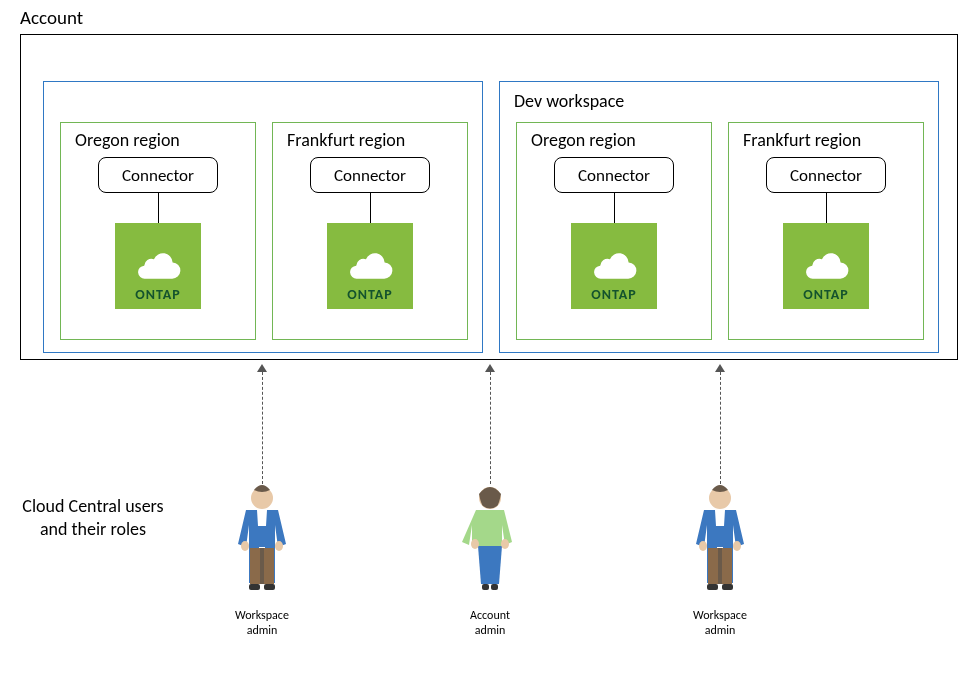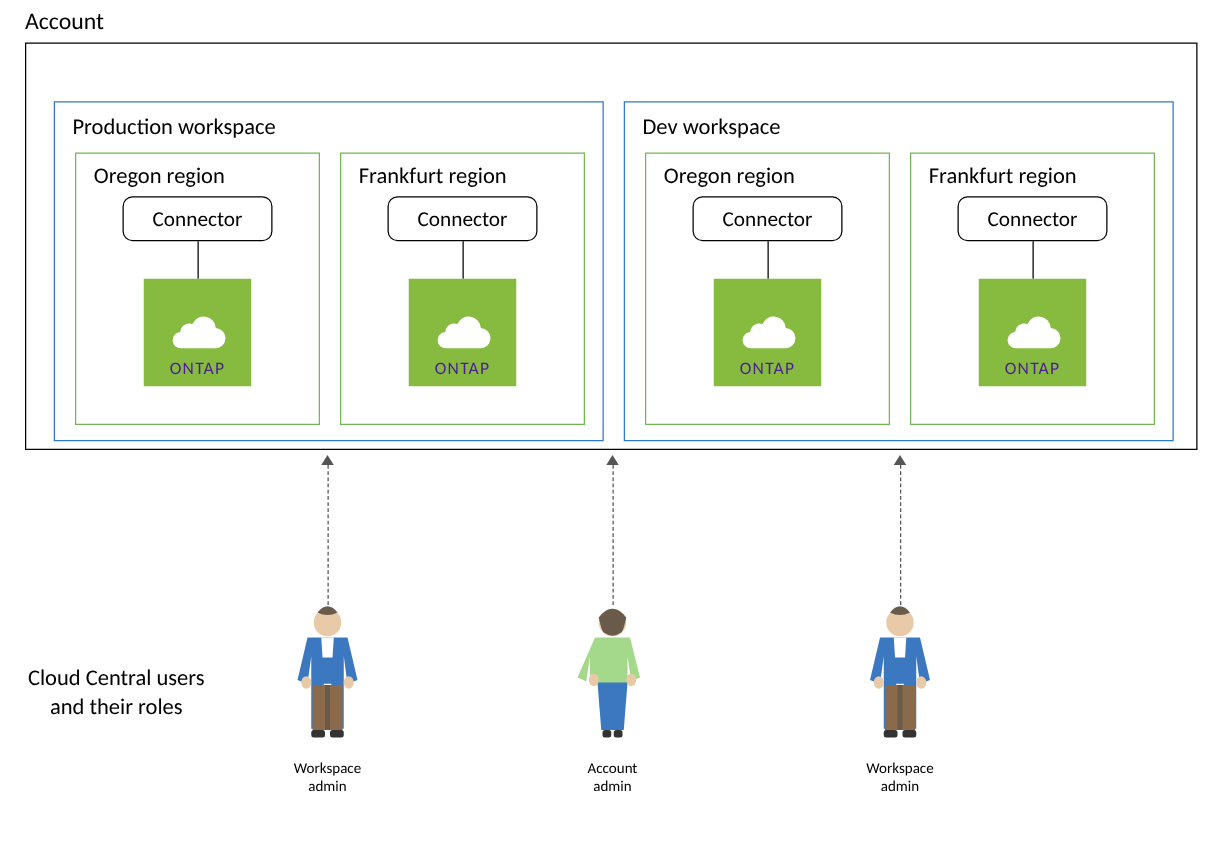--- a/index.html
+++ b/index.html
@@ -94,22 +94,22 @@
     height: 86px;
     background: #86bb40;
     display: flex;
     flex-direction: column;
     align-items: center;
     justify-content: flex-end;
     padding-bottom: 6px;
     box-sizing: border-box;
   }
   .ontap-text {
-    color: #4c1d95;
-    font-weight: 400;
+    color: #14532d;
+    font-weight: 700;
     font-size: 14px;
     letter-spacing: 1px;
   }
   .cloud-svg {
     width: 52px;
     height: 36px;
     margin-bottom: 4px;
   }
   .dashline {
     position: absolute;
@@ -138,33 +138,31 @@
     transform: translateX(-50%);
   }
   .side-label {
     position: absolute;
     left: 18px;
     top: 495px;
     width: 150px;
     text-align: center;
     font-size: 18px;
     line-height: 1.3;
-    margin-top: 36px;
   }
 </style>
 </head>
 <body>
 
 <div class="canvas">
 
   <div class="account-label">Account</div>
   <div class="account-box">
 
     <div class="workspace" style="left:22px">
-      <div class="workspace-label">Production workspace</div>
 
       <div class="region" style="left:16px">
         <div class="region-label">Oregon region</div>
         <div class="connector">Connector</div>
         <div class="vconn"></div>
         <div class="ontap">
           <svg class="cloud-svg" viewBox="0 0 64 40">
             <path d="M50 18a12 12 0 0 0-23-4 9 9 0 0 0-12 8 8 8 0 0 0 1 16h33a10 10 0 0 0 1-20z" fill="#fff"></path>
           </svg>
           <div class="ontap-text">ONTAP</div>

